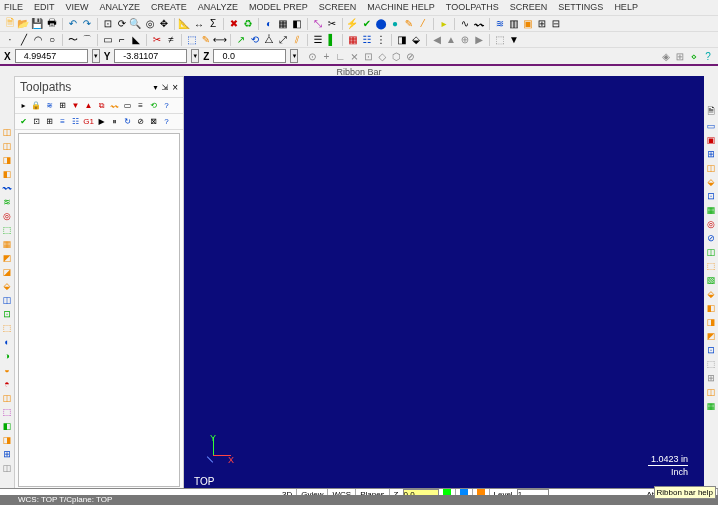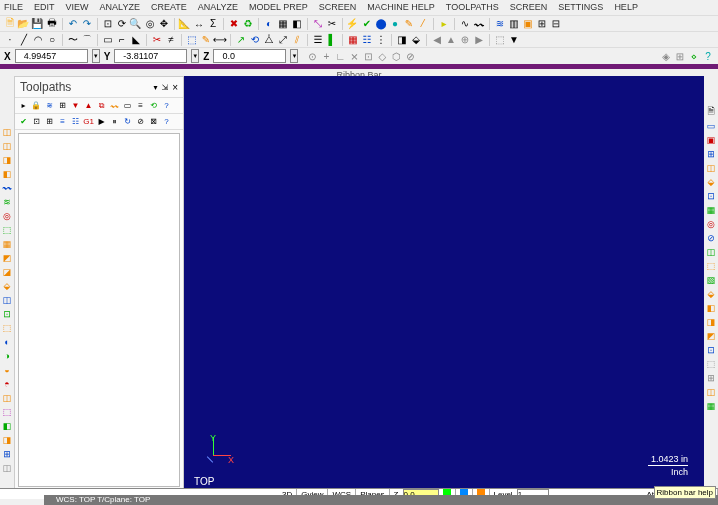--- a/index.html
+++ b/index.html
@@ -6,21 +6,21 @@
 body { width: 718px; height: 505px; overflow: hidden; background: #f0f0f0; font-size: 10px; position: relative; }
 .menubar { height: 15px; background: #f0f0f0; display: flex; gap: 3px; }
 .menubar span { font-size: 9px; color: #333; padding: 2px 4px; cursor: pointer; }
 .toolbar { height: 16px; background: #f0f0f0; display: flex; align-items: center; padding-left: 4px; gap: 2px; border-top: 1px solid #ddd; }
 .ticon { width: 12px; height: 12px; display: inline-flex; align-items: center; justify-content: center; font-size: 10px; cursor: pointer; }
 .sep { width: 1px; height: 12px; background: #ccc; margin: 0 2px; }
 .coord-bar { height: 17px; background: #f0f0f0; display: flex; align-items: center; padding-left: 4px; gap: 4px; border-top: 1px solid #ddd; }
 .coord-bar .lbl { font-weight: bold; font-size: 10px; }
 .coord-bar input { width: 73px; height: 14px; font-size: 9px; border: 1px solid #888; padding-left: 8px; }
 .coord-bar .dd { width: 8px; height: 14px; border: 1px solid #888; background: #eee; font-size: 7px; text-align: center; line-height: 12px; }
-.ribbon-label { text-align: center; font-size: 9px; color: #555; padding: 1px; border-top: 5px solid #701a75; height: 12px; }
+.ribbon-label { text-align: center; font-size: 9px; color: #555; padding: 1px; border-top: 2px solid #701a75; height: 12px; }
 .main { display: flex; height: 415px; }
 .left-strip { width: 14px; background: #f0f0f0; display: flex; flex-direction: column; align-items: center; gap: 3px; padding-top: 50px; }
 .left-strip .licon { width: 11px; height: 11px; font-size: 9px; cursor: pointer; display: flex; align-items: center; justify-content: center; }
 .side-panel { width: 170px; background: #fafafa; border: 1px solid #ccc; display: flex; flex-direction: column; }
 .side-title { display: flex; align-items: center; padding: 3px 5px; border-bottom: 1px solid #ddd; }
 .side-title span:first-child { font-size: 12px; color: #444; flex: 1; }
 .side-tb { height: 16px; display: flex; align-items: center; gap: 2px; padding: 0 3px; border-bottom: 1px solid #ddd; flex-wrap: wrap; }
 .side-tb .si { width: 11px; height: 11px; font-size: 8px; cursor: pointer; display: inline-flex; align-items: center; justify-content: center; }
 .side-content { flex: 1; background: #fff; margin: 3px; border: 1px solid #bbb; }
 .viewport { flex: 1; background: #0b0b7a; position: relative; }
@@ -32,21 +32,21 @@
 .axis-line-z { position: absolute; width: 8px; height: 1px; background: #68f; left: -4px; top: 8px; transform: rotate(45deg); }
 .view-label { position: absolute; left: 10px; bottom: 4px; color: #fff; font-size: 10px; }
 .scale { position: absolute; right: 16px; bottom: 14px; color: #fff; font-size: 9px; text-align: right; }
 .scale .bar { width: 40px; height: 1px; background: #fff; margin: 1px auto; }
 .right-strip { width: 14px; background: #f0f0f0; display: flex; flex-direction: column; align-items: center; gap: 3px; padding-top: 30px; }
 .right-strip .ricon { width: 11px; height: 11px; font-size: 9px; cursor: pointer; display: flex; align-items: center; justify-content: center; }
 .statusbar { position: absolute; bottom: 6px; left: 0; right: 0; height: 11px; background: #fff; border-top: 1px solid #888; display: flex; align-items: center; font-size: 8px; }
 .statusbar .btn { padding: 0 4px; border-right: 1px solid #aaa; cursor: pointer; height: 11px; line-height: 11px; text-decoration: underline; }
 .statusbar input { width: 36px; height: 10px; font-size: 8px; border: 1px solid #888; background: #ff8; }
 .statusbar input.white { background: #fff; width: 32px; }
-.wcs-bar { position: absolute; bottom: 0; left: 0; right: 0; height: 10px; background: #777; color: #fff; font-size: 8px; padding-left: 12px; line-height: 10px; margin-left: 44px; }
+.wcs-bar { position: absolute; bottom: 0; left: 0; right: 0; height: 10px; background: #777; color: #fff; font-size: 8px; padding-left: 18px; line-height: 10px; }
 .help-tip { position: absolute; right: 2px; bottom: 6px; background: #ffc; border: 1px solid #888; font-size: 8px; padding: 1px 2px; }
 .sq { display: inline-block; width: 8px; height: 8px; }
 .c-new { color: #fa0; }
 .c-open { color: #c80; }
 .c-save { color: #05a; }
 .c-undo { color: #06a; }
 .c-green { color: #0a0; }
 .c-red { color: #c00; }
 .c-blue { color: #04c; }
 .c-orange { color: #e80; }

